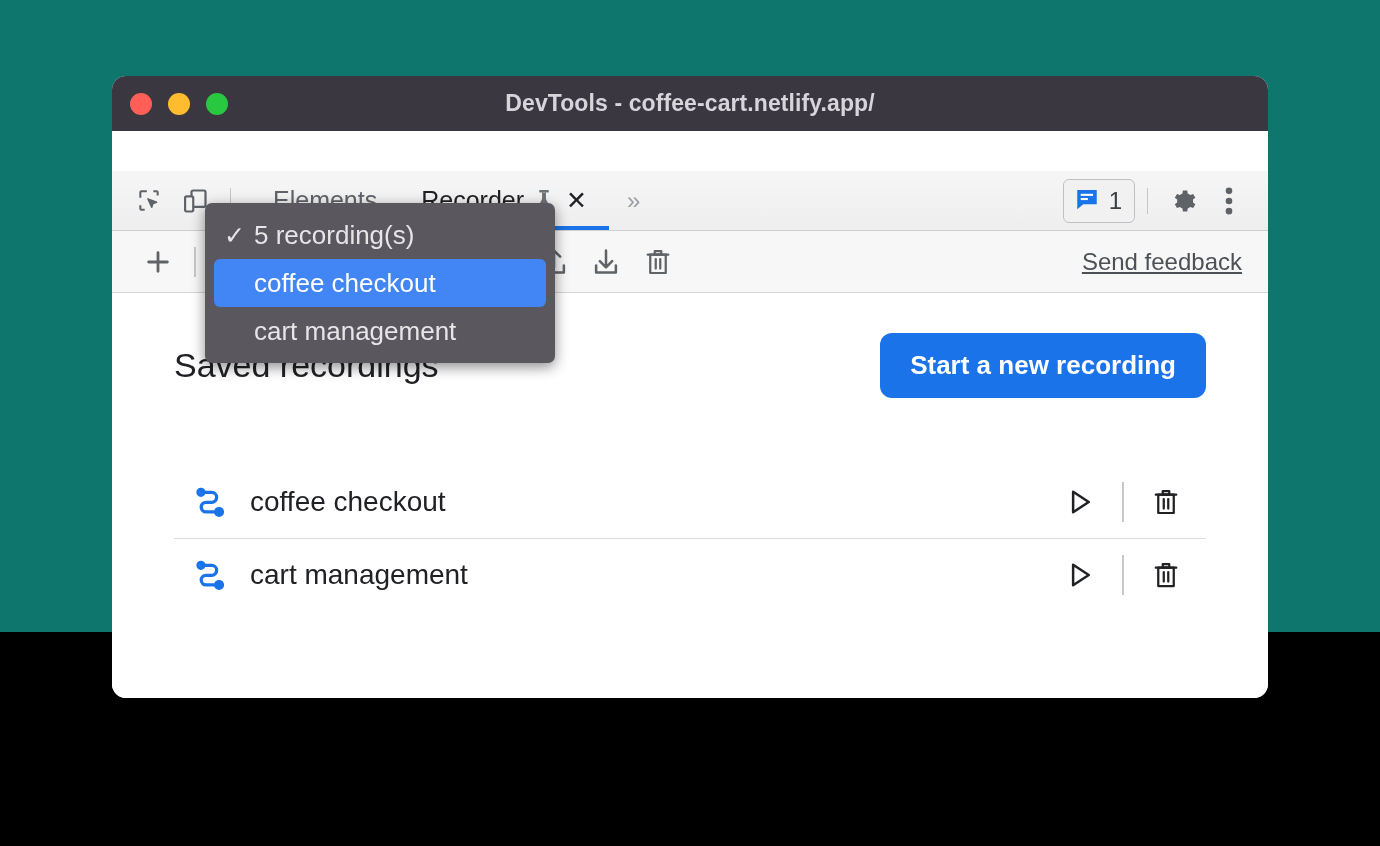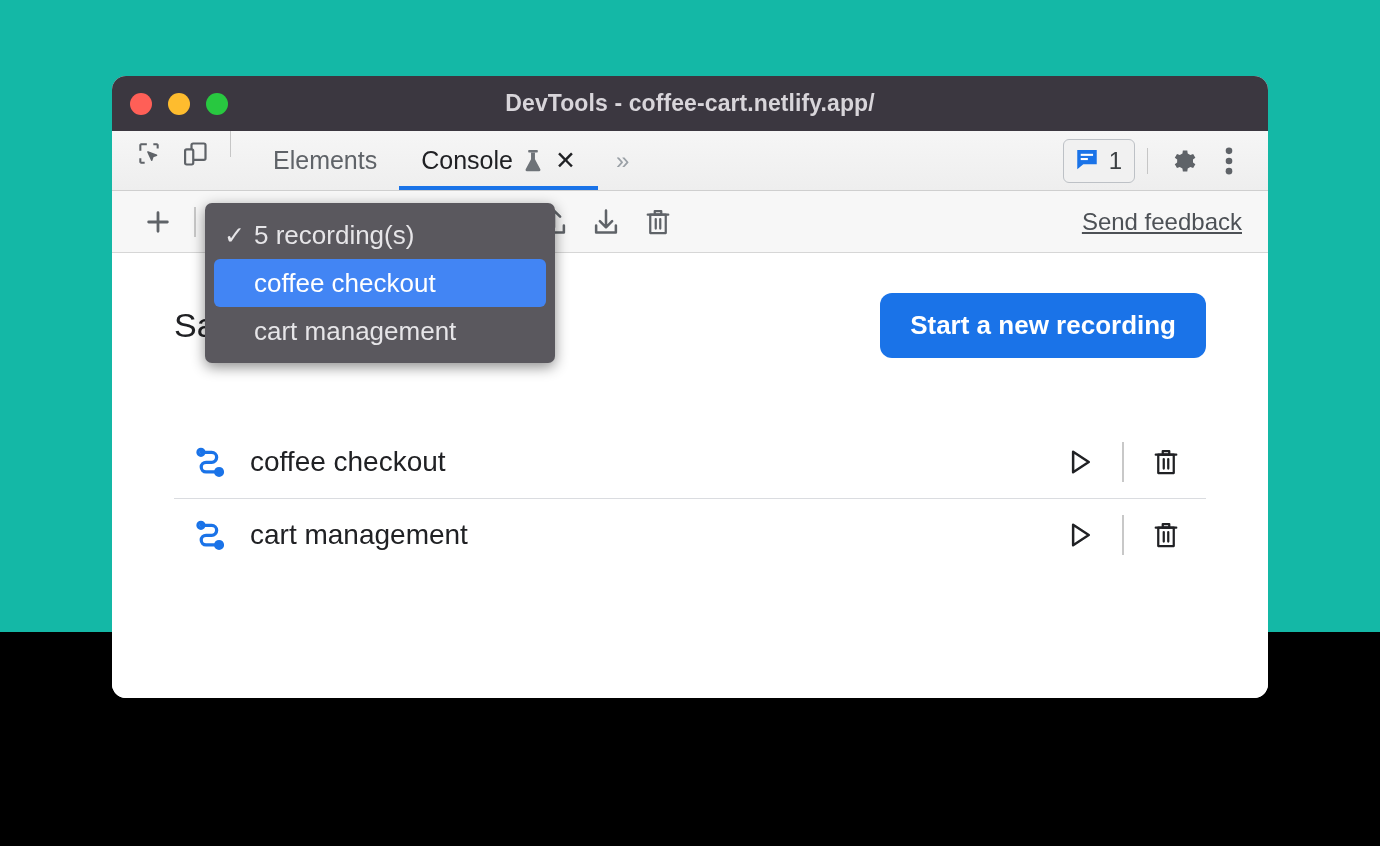--- a/index.html
+++ b/index.html
@@ -2,21 +2,21 @@
 <html><head>
 <meta charset="utf-8">
 <style>
   * { box-sizing: border-box; margin: 0; padding: 0; }
   html, body {
     width: 1380px; height: 846px;
     background: #000;
     font-family: "Liberation Sans", sans-serif;
     overflow: hidden;
   }
-  #stage { position: relative; width: 1380px; height: 632px; background:#14b8a6; }
+  #stage { position: relative; width: 1380px; height: 632px; background:#0f766e; }
 
   
   .window {
     position: absolute;
     left: 112px; top: 76px;
     width: 1156px; height: 622px;
     border-radius: 14px;
     background: #fff;
     overflow: hidden;
     box-shadow: 0 0 0 0 rgba(0,0,0,0);
@@ -39,21 +39,21 @@
     color: #d8d5da; font-size: 23px; font-weight: bold;
     letter-spacing: .1px; pointer-events: none;
   }
 
   
   .tabbar {
     position: relative;
     height: 60px;
     background: linear-gradient(#f6f6f6, #eeeeee);
     border-bottom: 1px solid #cfcfcf;
-    display: flex; 
+    display: flex; align-items: center; margin-top: 40px;
   }
   .tb-icon-btn {
     width: 46px; height: 46px;
     display: flex; align-items: center; justify-content: center;
     color: #5f6368;
   }
   .tb-icon-btn:first-child { margin-left: 14px; }
   .vdiv { width: 1px; height: 26px; background: #c6c6c6; margin: 0 12px; }
 
   .tabs { display: flex; align-items: center; height: 100%; margin-left: 8px; }
@@ -192,21 +192,21 @@
           <rect x="3.5" y="8" width="7" height="13" rx="1.4" fill="#f2f2f2"></rect>
         </svg>
       </div>
       <div class="vdiv"></div>
 
       <div class="tabs">
         <div class="tab">
           <span>Elements</span>
         </div>
         <div class="tab active">
-          <span>Console</span>
+          <span>Recorder</span>
           <span class="flask">
             <svg width="22" height="24" viewBox="0 0 20 22" fill="#6e7378">
               <rect x="5.6" y="1" width="8.8" height="2.1" rx="0.6"></rect>
               <path d="M8.2 3.3h3.6v6.2l4.9 9.1c.45.84-.12 1.8-1.02 1.8H4.32c-.9 0-1.47-.96-1.02-1.8l4.9-9.1z"></path>
             </svg>
           </span>
           <span class="tab-close">✕</span>
         </div>
         <div class="chev">»</div>
       </div>

